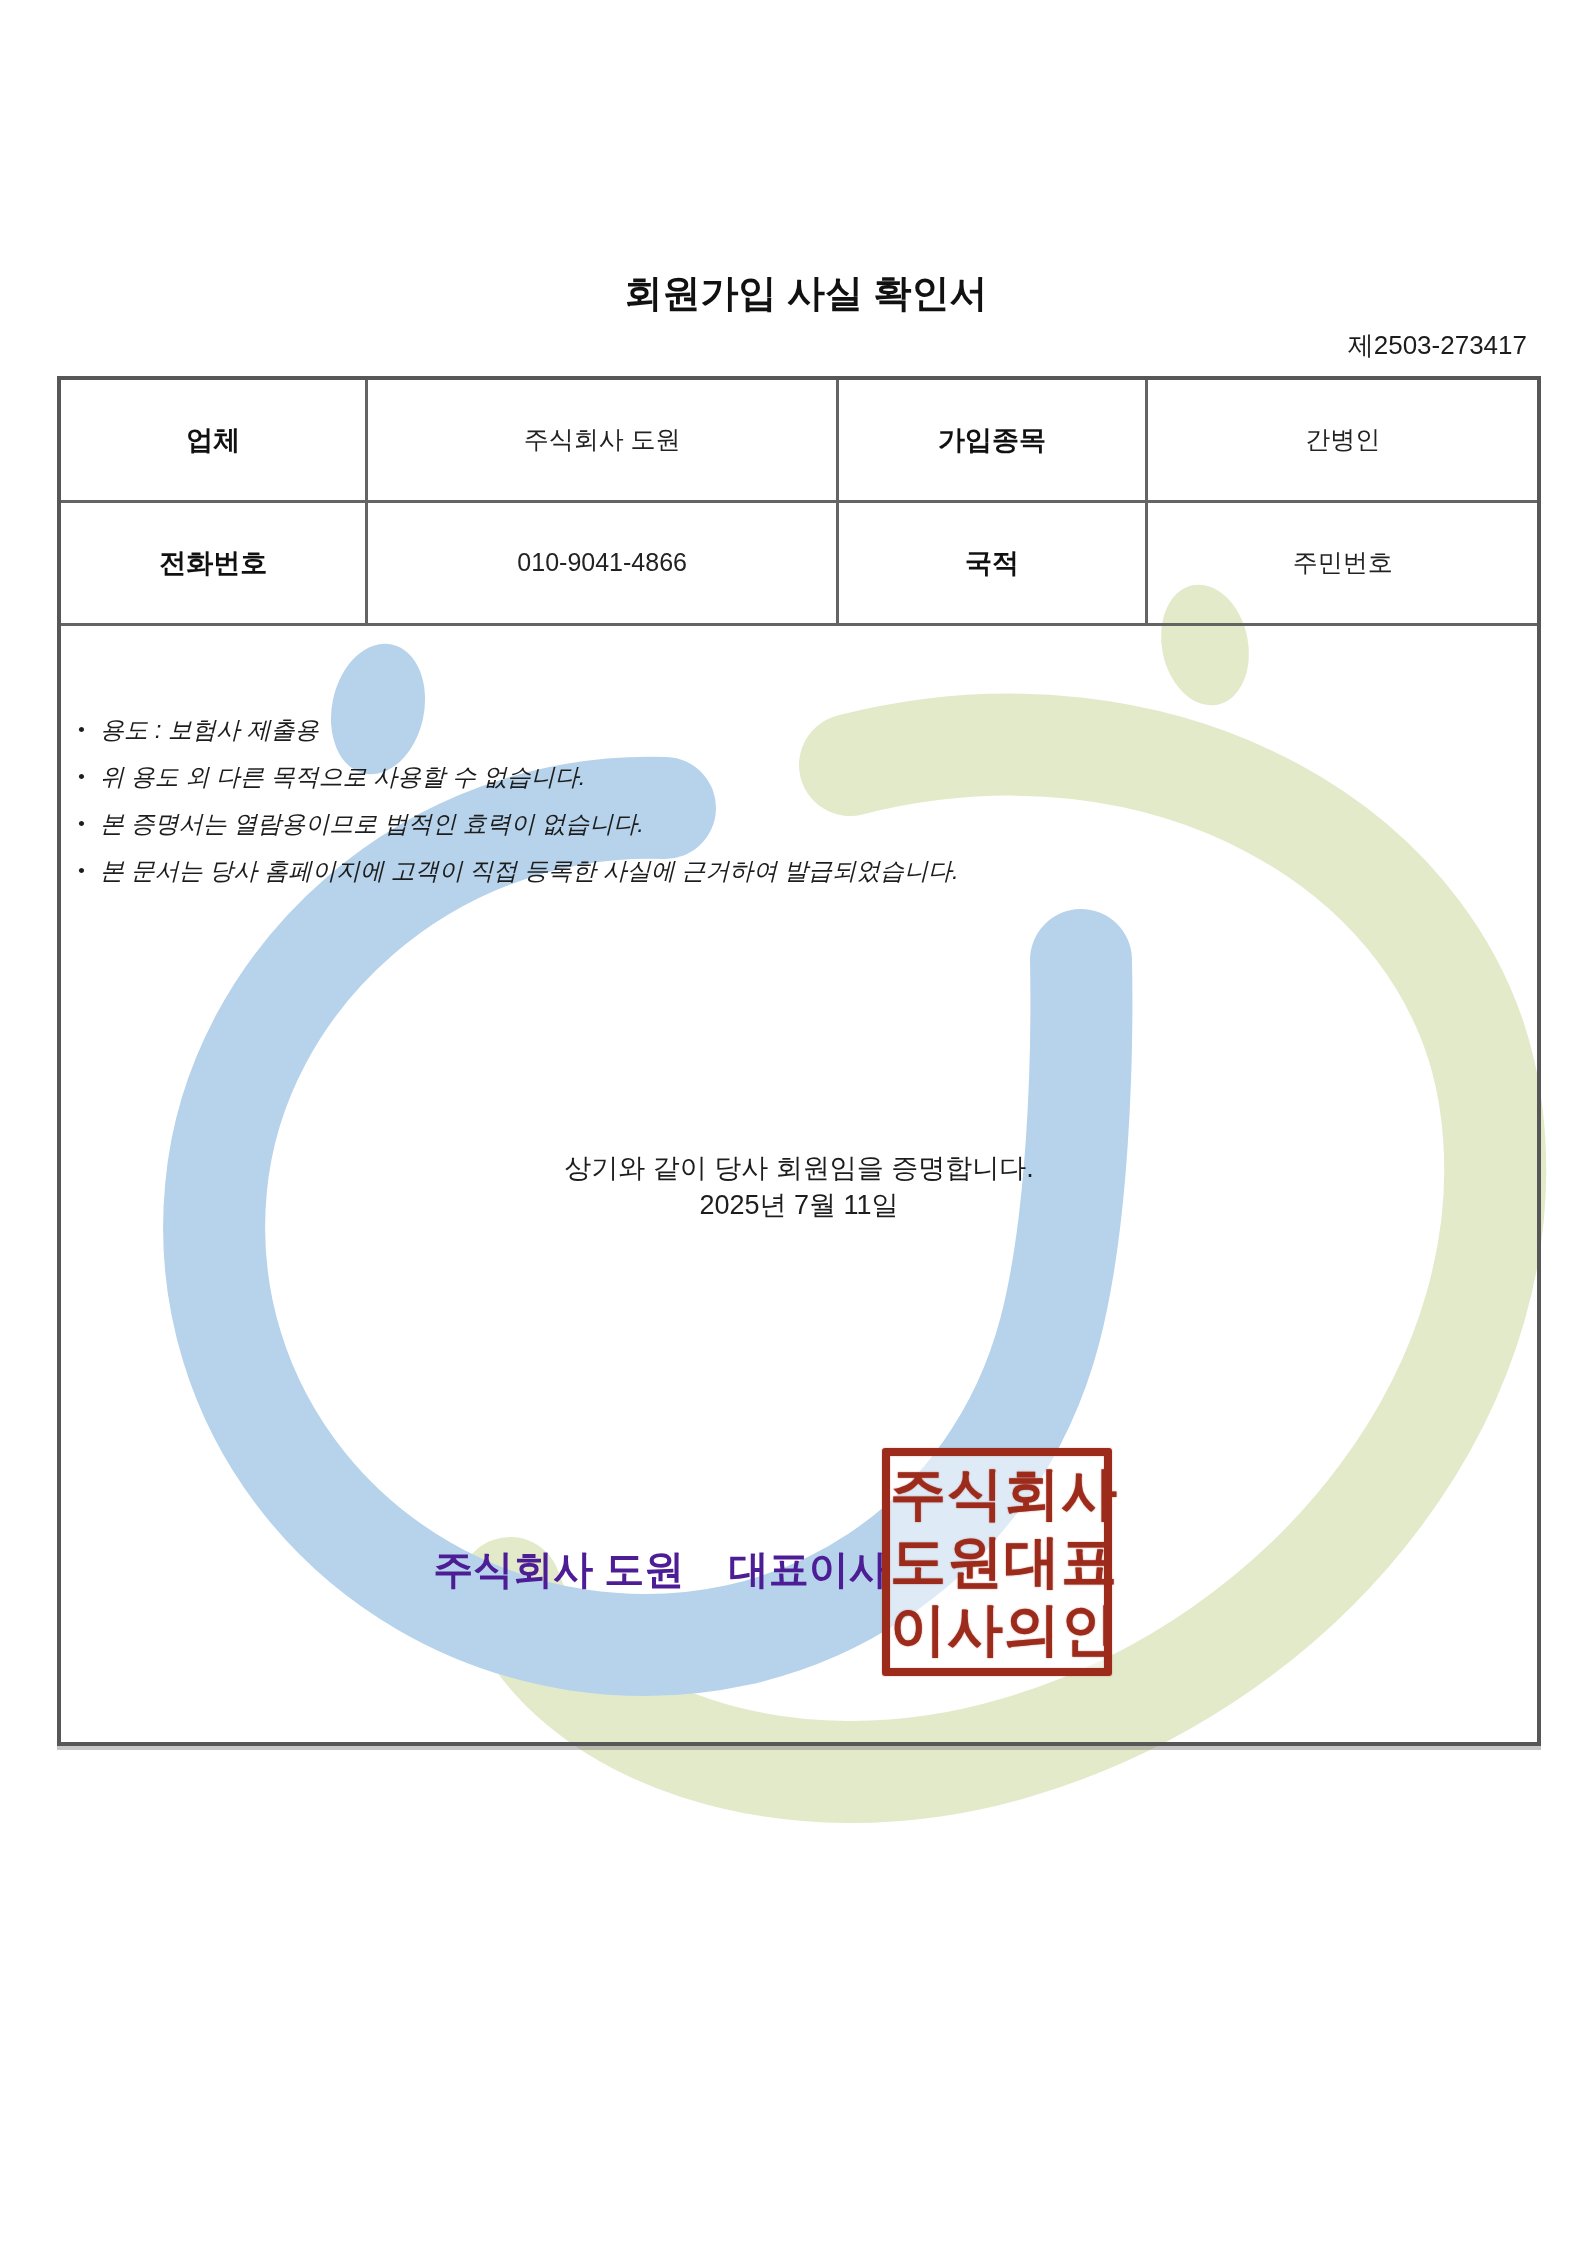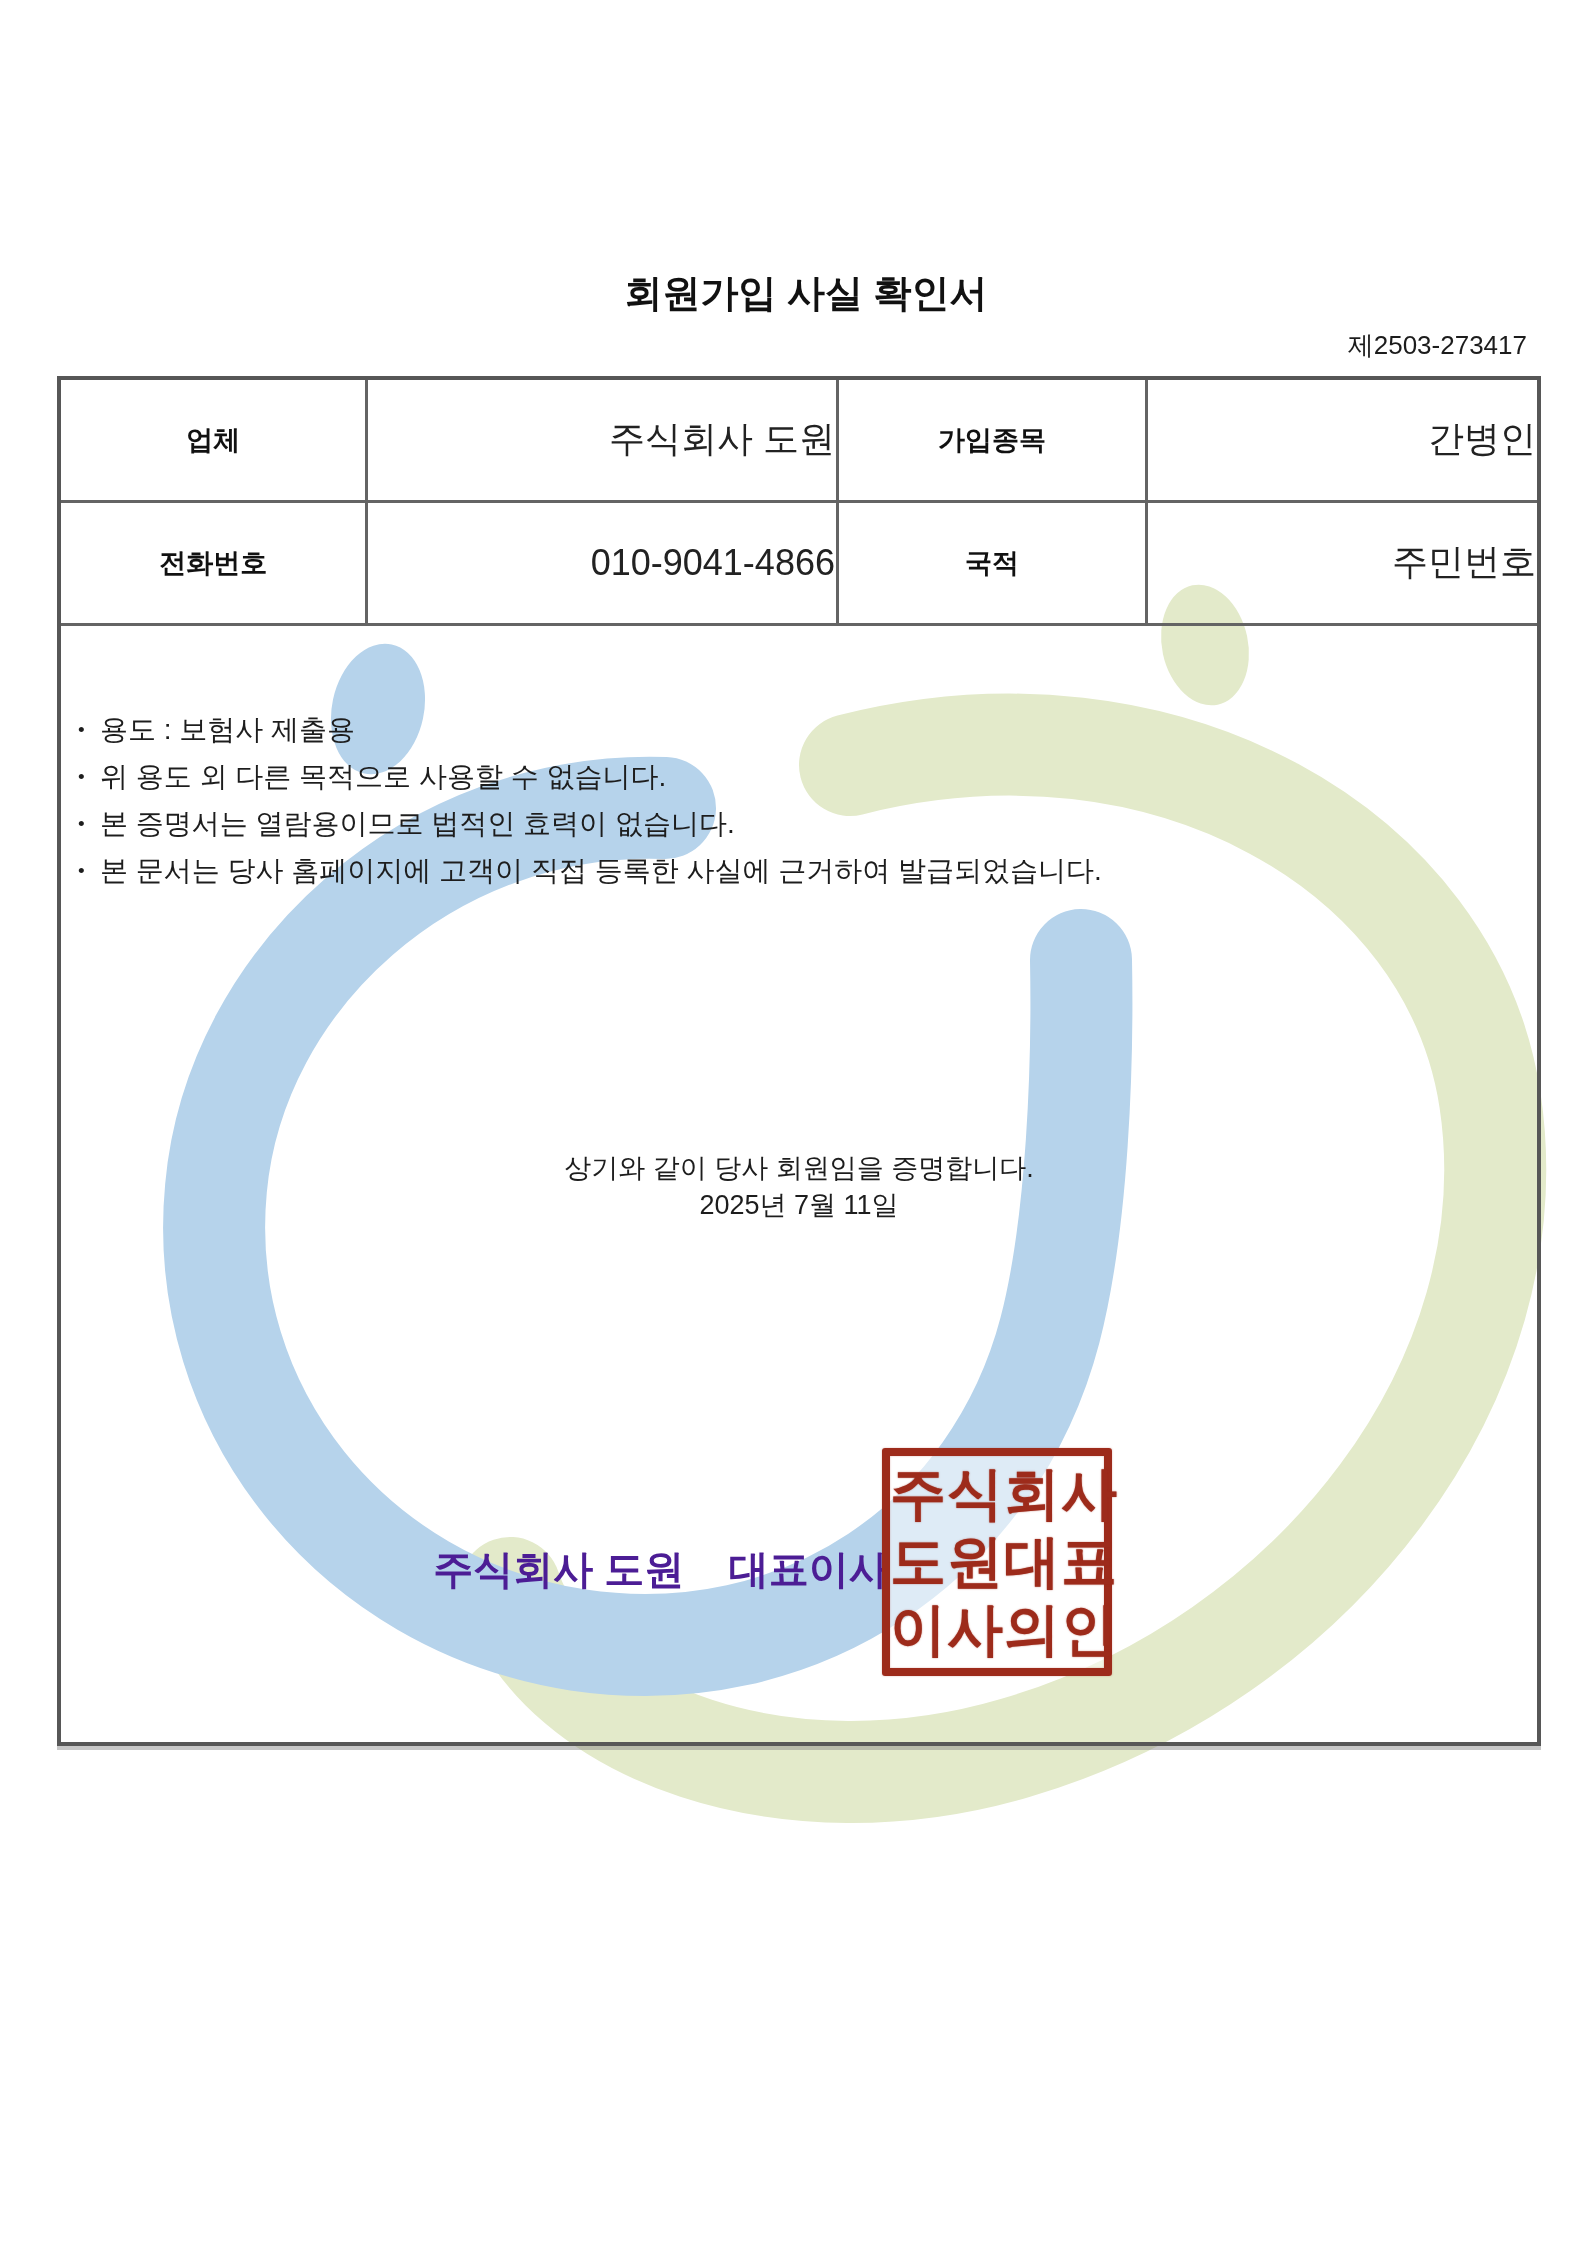--- a/index.html
+++ b/index.html
@@ -33,29 +33,29 @@
     table-layout:fixed;
     box-shadow:0 4px 0 rgba(130,130,130,0.45);
   }
   table.info-table{border:4px solid #575757;}
   .info-table td{border:3px solid #646464;background:transparent;}
   .info-table tr.field-row{height:123px;}
   .info-table td.cell-label{
     font-weight:bold;font-size:27px;text-align:center;vertical-align:middle;color:#111;
   }
   .info-table td.cell-value{
-    font-size:36px;text-align:right;vertical-align:middle;color:#222;
+    font-size:25px;text-align:center;vertical-align:middle;color:#222;
   }
   .info-table td.bottom-cell{
     height:1114px;vertical-align:top;position:relative;
   }
 
   .notes{
     position:absolute;left:0;top:80px;margin:0;padding:0;list-style:none;
-    font-size:28px;line-height:47px;color:#1d1d1d;
+    font-size:24px;line-height:47px;color:#1d1d1d;font-style:italic;
   }
   .notes li{position:relative;padding-left:39px;}
   .notes li::before{
     content:"•";position:absolute;left:17px;top:0;
     font-size:19px;
   }
 
   .statement{
     position:absolute;left:0;top:524px;width:100%;
     text-align:center;font-size:27px;line-height:37px;color:#1d1d1d;

